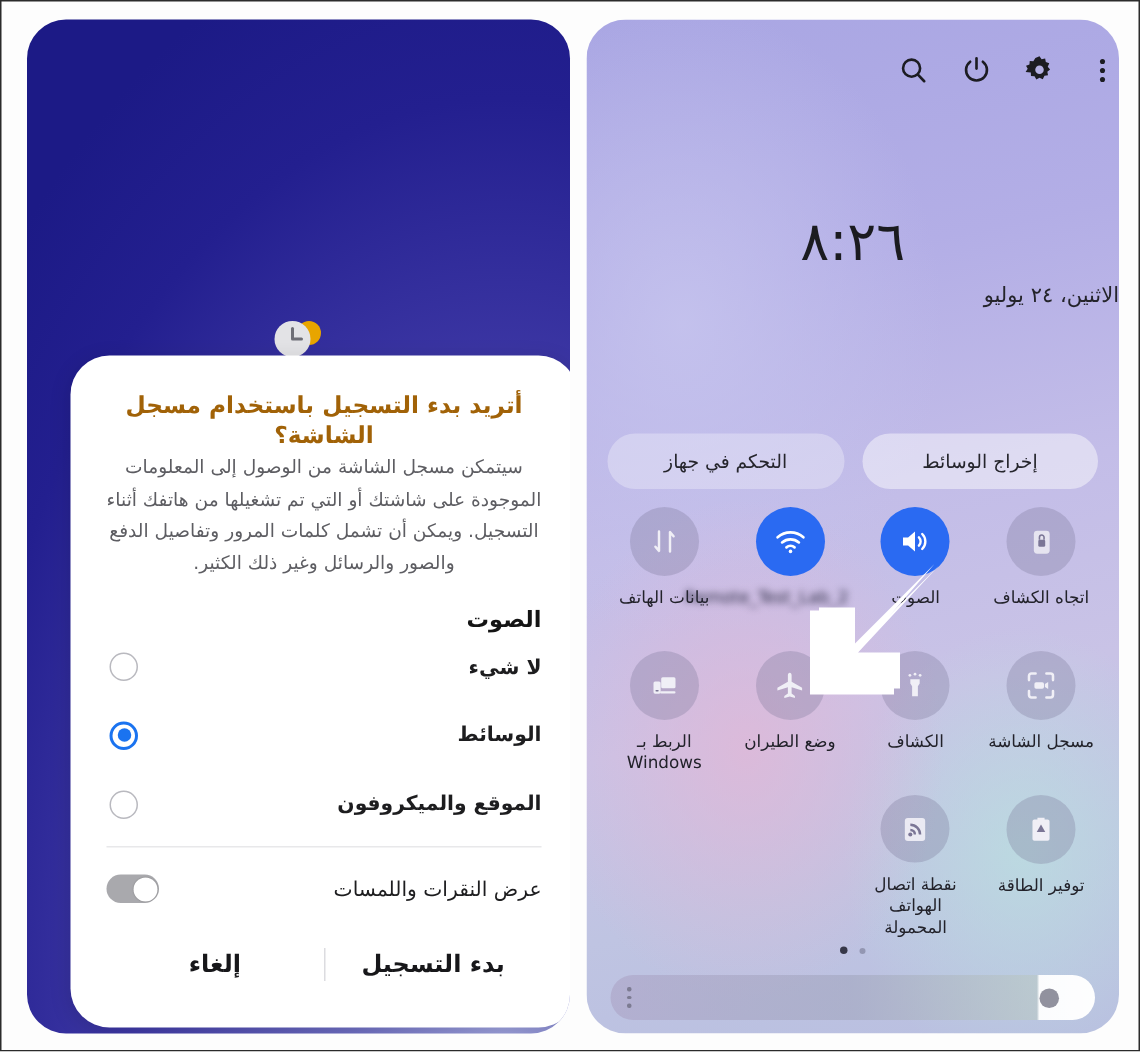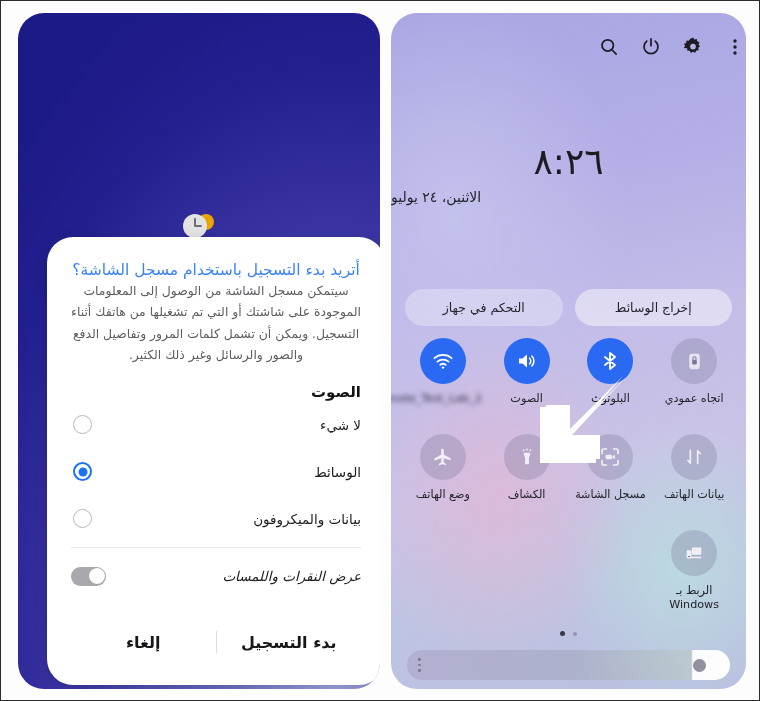--- a/index.html
+++ b/index.html
@@ -53,22 +53,22 @@
     background: #ffffff;
     border-radius: 26px;
     box-shadow: 0 3px 14px rgba(0,0,0,0.14);
     display: flex;
     flex-direction: column;
     padding: 0 24px;
   }
   #dialog-title {
     margin-top: 23px;
     font-size: 15.5px;
-    font-weight: 400;
-    color: #3b82f6;
+    font-weight: 700;
+    color: #a16207;
     text-align: center;
     line-height: 1.3;
   }
   #dialog-body {
     font-size: 12.4px;
     color: #5d5d62;
     line-height: 1.72;
     text-align: center;
   }
   #sound-heading {
@@ -79,20 +79,21 @@
     text-align: right;
   }
 
   .radio-row {
     display: flex;
     align-items: center;
     justify-content: flex-start;
     flex-direction: row-reverse;
     height: 47px;
     gap: 0;
+    font-weight: bold;
   }
   .radio-label {
     flex: 1;
     text-align: right;
     font-size: 13.5px;
     color: #1d1d1f;
     padding-left: 14px;
   }
   .radio-mark {
     width: 19px; height: 19px;
@@ -121,21 +122,20 @@
     height: 1px;
     background: #e8e8ea;
     margin: 5px 0 0 0;
   }
 
   #switch-row {
     display: flex;
     align-items: center;
     flex-direction: row-reverse;
     height: 56px;
-    font-style: italic;
   }
   #switch-label {
     flex: 1;
     text-align: right;
     font-size: 13.5px;
     color: #1d1d1f;
   }
   #show-taps-switch {
     width: 35px; height: 19px;
     border-radius: 11px;
@@ -201,21 +201,21 @@
     text-align: center;
     font-size: 36px;
     font-weight: 400;
     color: #1b1b20;
     letter-spacing: 0.5px;
   }
   #qs-date {
     position: absolute;
     left: 0; top: 176px;
     width: 100%;
-    text-align: left;
+    text-align: right;
     font-size: 14px;
     color: #24242b;
   }
 
   #qs-pills {
     position: absolute;
     left: 14px; right: 14px; top: 276px;
     display: flex;
     flex-direction: row-reverse;
     gap: 12px;
@@ -353,21 +353,21 @@
         <span class="radio-label">لا شيء</span>
       </div>
 
       <div class="radio-row">
         <span class="radio-mark on"></span>
         <span class="radio-label">الوسائط</span>
       </div>
 
       <div class="radio-row">
         <span class="radio-mark"></span>
-        <span class="radio-label">بيانات والميكروفون</span>
+        <span class="radio-label">الموقع والميكروفون</span>
       </div>
 
       <div id="dialog-divider"></div>
 
       <div id="switch-row">
         <span id="show-taps-switch"></span>
         <span id="switch-label">عرض النقرات واللمسات</span>
       </div>
 
       <div id="dialog-actions">
@@ -420,31 +420,23 @@
     <div id="qs-grid">
 
       <div class="qs-tile">
         <span class="tile-circle">
           <svg viewBox="0 0 24 24" width="23" height="23" fill="#f0eff6">
             <rect x="6.5" y="4" width="11" height="16" rx="2.4" fill="#f0eff6" opacity=".85"></rect>
             <rect x="9.6" y="10.2" width="4.8" height="5" rx="1" fill="#7b7696"></rect>
             <path d="M10.4 10.2v-1.6a1.6 1.6 0 013.2 0v1.6" fill="none" stroke="#7b7696" stroke-width="1.1"></path>
           </svg>
         </span>
-        <span class="tile-label">اتجاه عمودي</span>
-      </div>
-
-      <div class="qs-tile">
-        <span class="tile-circle active">
-          <svg viewBox="0 0 24 24" width="24" height="24" fill="none" stroke="#fff" stroke-width="1.9" stroke-linejoin="round" stroke-linecap="round">
-            <path d="M7 8l10 8-5 4V4l5 4-10 8"></path>
-          </svg>
-        </span>
-        <span class="tile-label">البلوتوث</span>
-      </div>
+        <span class="tile-label">اتجاه الكشاف</span>
+      </div>
+
 
       <div class="qs-tile">
         <span class="tile-circle active">
           <svg viewBox="0 0 24 24" width="24" height="24" fill="#fff">
             <path d="M4 9.4h3.4L12 5.4v13.2l-4.6-4H4z"></path>
             <path d="M14.6 9.2a4 4 0 010 5.6" fill="none" stroke="#fff" stroke-width="1.6" stroke-linecap="round"></path>
             <path d="M16.8 7a7 7 0 010 10" fill="none" stroke="#fff" stroke-width="1.6" stroke-linecap="round"></path>
           </svg>
         </span>
         <span class="tile-label">الصوت</span>
@@ -493,37 +485,59 @@
         </span>
         <span class="tile-label">الكشاف</span>
       </div>
 
       <div class="qs-tile">
         <span class="tile-circle">
           <svg viewBox="0 0 24 24" width="23" height="23" fill="#f0eff6">
             <path d="M12 2.6c.8 0 1.3.8 1.3 1.8v4.4l7.3 4.2v1.9l-7.3-2.2v4.3l2.3 1.7v1.4L12 19.1l-3.6 1h-.2v-1.4l2.5-1.7v-4.3L3.4 15v-1.9l7.3-4.2V4.4c0-1 .5-1.8 1.3-1.8z"></path>
           </svg>
         </span>
-        <span class="tile-label">وضع الهاتف</span>
+        <span class="tile-label">وضع الطيران</span>
       </div>
 
       <div class="qs-tile">
         <span class="tile-circle">
           <svg viewBox="0 0 24 24" width="22" height="22" fill="#f0eff6">
             <rect x="9.6" y="6" width="10.4" height="8" rx="1.1"></rect>
             <rect x="8.8" y="16.2" width="11.2" height="1.6" rx=".8"></rect>
             <rect x="4" y="9" width="5.2" height="9" rx="1.2"></rect>
             <rect x="5.4" y="15.2" width="2.4" height="1.2" rx=".6" fill="#7b7696"></rect>
           </svg>
         </span>
         <span class="tile-label">الربط بـ Windows</span>
       </div>
 
 
-
+      <div class="qs-tile">
+        <span class="tile-circle">
+          <svg viewBox="0 0 24 24" width="22" height="22" fill="#f0eff6">
+            <path d="M9.4 3.4h5.2v1.4h2.2c.8 0 1.4.6 1.4 1.4v12.6c0 .8-.6 1.4-1.4 1.4H7.2c-.8 0-1.4-.6-1.4-1.4V6.2c0-.8.6-1.4 1.4-1.4h2.2z"></path>
+            <path d="M12 8.4l3.1 5.4H8.9z" fill="#7b7696"></path>
+          </svg>
+        </span>
+        <span class="tile-label">توفير الطاقة</span>
+      </div>
+
+      <div class="qs-tile">
+        <span class="tile-circle">
+          <svg viewBox="0 0 24 24" width="22" height="22" fill="#f0eff6">
+            <rect x="4.6" y="3.6" width="14.8" height="16.8" rx="2.2" fill="#f0eff6" opacity=".92"></rect>
+            <g fill="#7b7696">
+              <circle cx="8.6" cy="15.6" r="1.5"></circle>
+              <path d="M8.6 11.4a4.2 4.2 0 014.2 4.2h-1.8a2.4 2.4 0 00-2.4-2.4z"></path>
+              <path d="M8.6 7.6a8 8 0 018 8h-1.8a6.2 6.2 0 00-6.2-6.2z"></path>
+            </g>
+          </svg>
+        </span>
+        <span class="tile-label">نقطة اتصال الهواتف المحمولة</span>
+      </div>
 
     </div>
 
     <div id="qs-pager">
       <span class="pager-dot"></span>
       <span class="pager-dot active"></span>
     </div>
 
     <div id="brightness-slider">
       <span id="brightness-dots">

